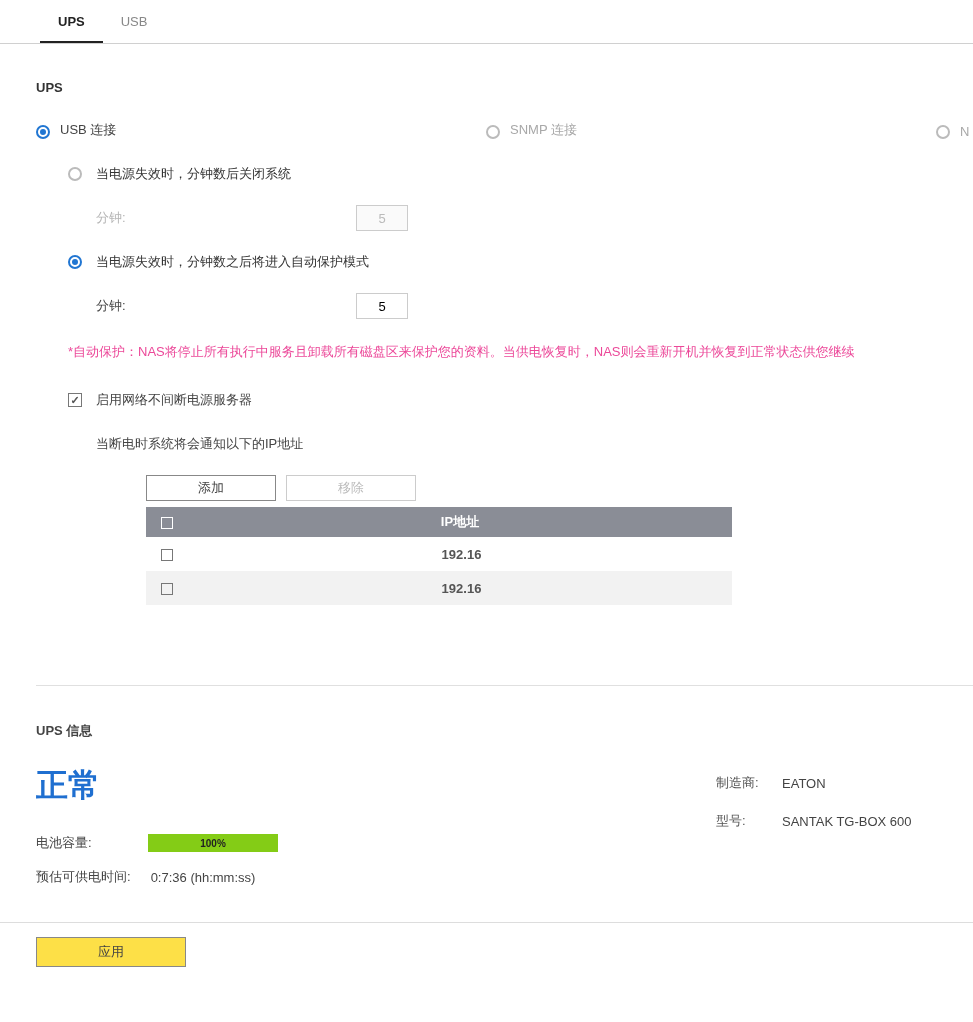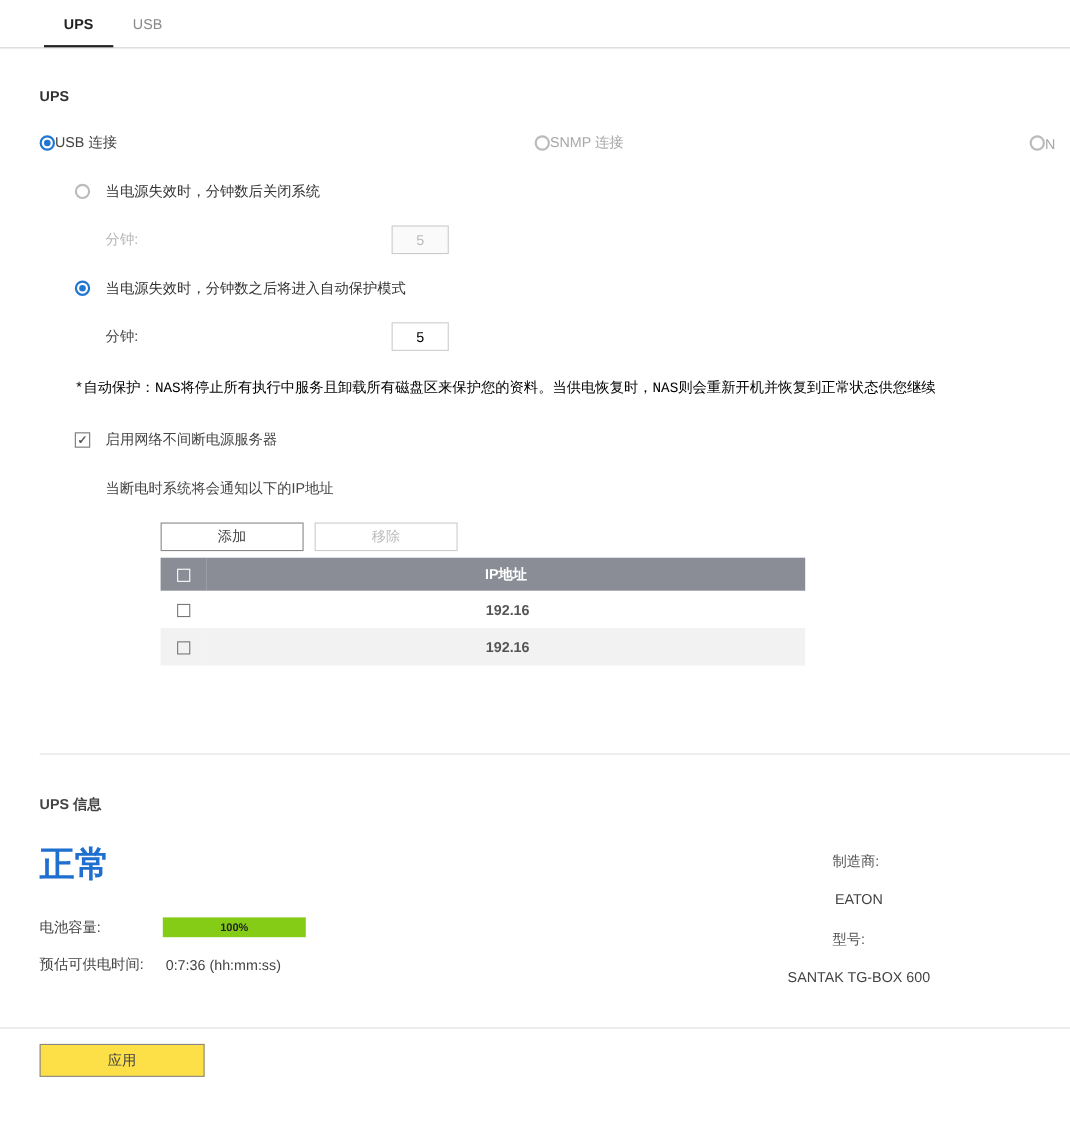--- a/index.html
+++ b/index.html
@@ -26,21 +26,21 @@
   .tab.active {
     color: #222;
     font-weight: bold;
     border-bottom: 2px solid #222;
   }
 
   
   .content { padding: 36px 0 0 36px; }
   .section-title { font-weight: bold; color: #333; padding-bottom: 26px; }
   .conn-radios { display: flex; }
-  .conn-radio-group { display: flex; align-items: center; }
+  .conn-radio-group { display: flex; align-items: flex-end; gap: 10px; }
   .cr0 { width: 450px; }
   .cr1 { width: 450px; color: #a8a8a8; }
   .cr2 { color: #a8a8a8; }
 
   .radio-outer {
     width: 14px; height: 14px; border-radius: 50%;
     border: 2px solid #888; display: inline-flex;
     align-items: center; justify-content: center;
     flex: none;
   }
@@ -58,21 +58,21 @@
   .min-label { width: 260px; }
   .min-label.dim { color: #b5b5b5; }
   .min-input {
     width: 52px; height: 26px;
     border: 1px solid #ccc;
     text-align: center;
     font-size: 13px;
   }
   .min-input.dim { color: #bbb; }
 
-  .note { color: #000000; padding: 14px 0 18px 0; font-family: Liberation Mono, monospace; }
+  .note { color: #ec4899; padding: 14px 0 18px 0; }
 
   .check-row { display: flex; align-items:center; gap: 14px; padding: 12px 0; }
   .checkbox {
     width: 14px; height: 14px;
     border: 1px solid #777;
     display:inline-flex; align-items:center; justify-content:center;
     flex: none;
     font-size: 11px; font-weight: bold; color:#555;
   }
   .checkbox.checked::after { content: "✓"; }
@@ -120,21 +120,21 @@
     color: #1f6fd0; font-size: 32px; font-weight: bold;
     padding-bottom: 18px;
   }
   .kv { display:flex; align-items:center; padding: 8px 0; gap: 20px; }
   .kv .k { min-width: 92px; }
   .battery-bar {
     width: 130px; height: 18px; background: #84cc16;
     display:inline-flex; align-items:center; justify-content:center;
     color:#222; font-size:10px; font-weight:bold;
   }
-  .kv-r { display:flex; align-items:center; padding: 10px 0; gap: 18px; flex-direction: column; }
+  .kv-r { display:flex; align-items:center; padding: 10px 0; gap: 18px; }
   .kv-r .k { min-width: 48px; color:#555; }
 
   .footer {
     border-top: 1px solid #ddd;
     padding: 14px 0 0 36px;
     margin-top: 28px;
   }
   .apply-btn {
     width: 150px; height: 30px;
     border: 1px solid #888; background:#fde047;

